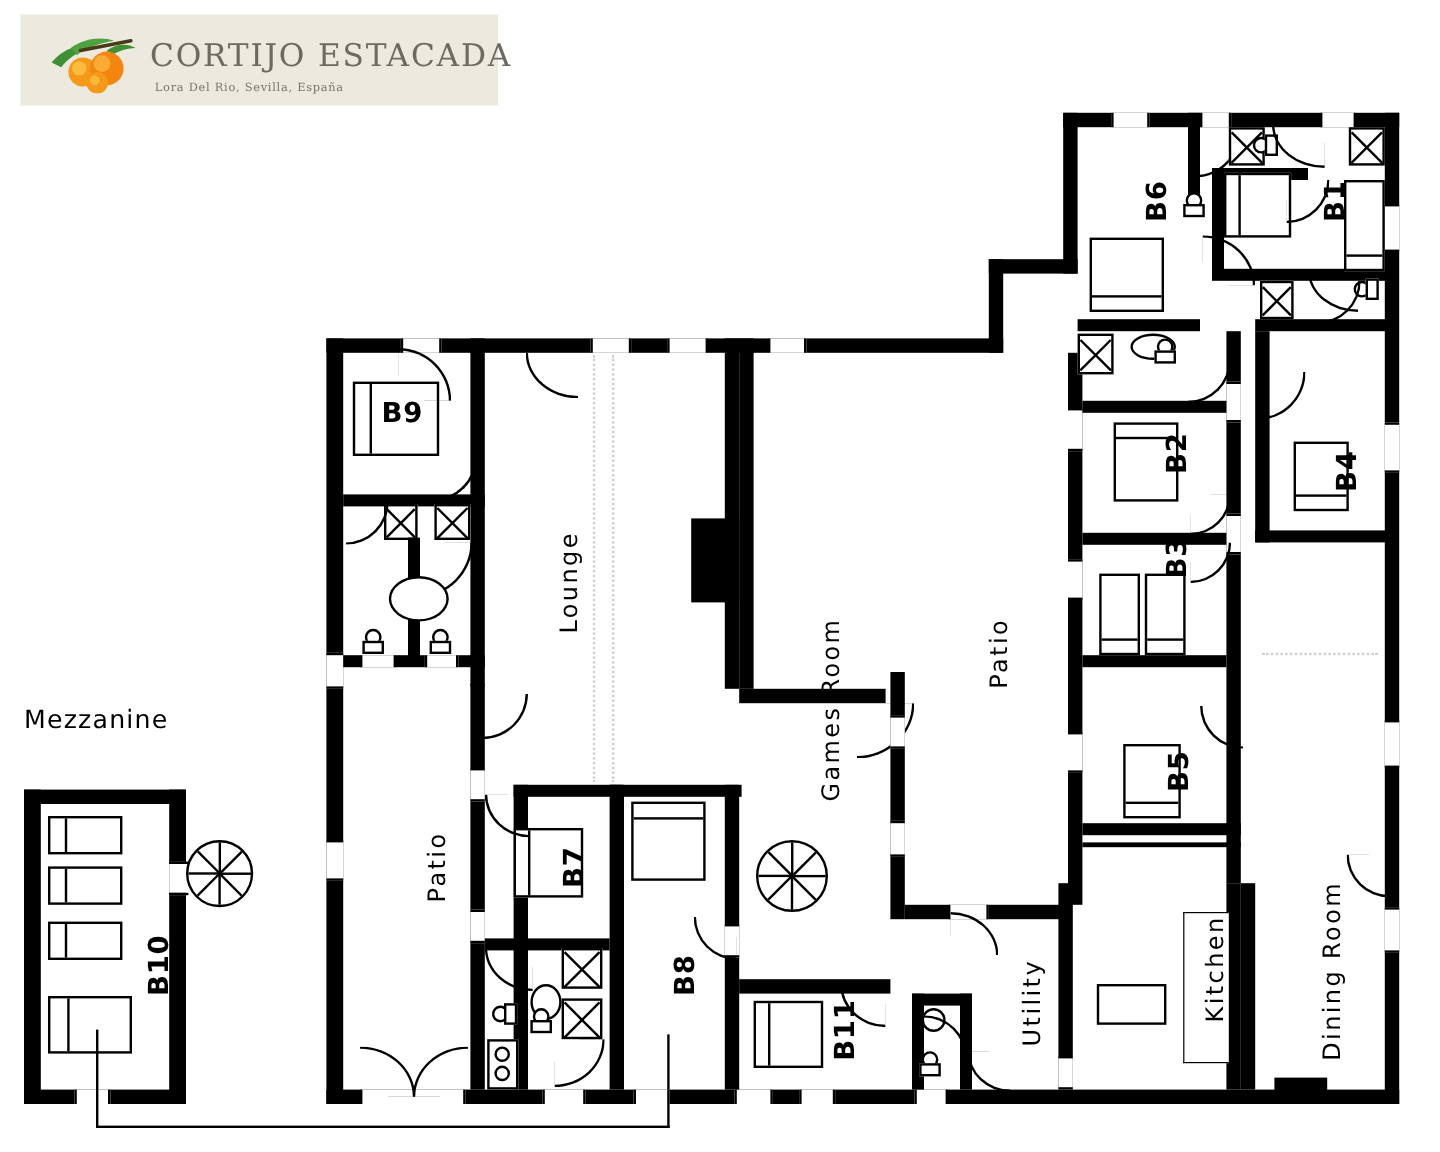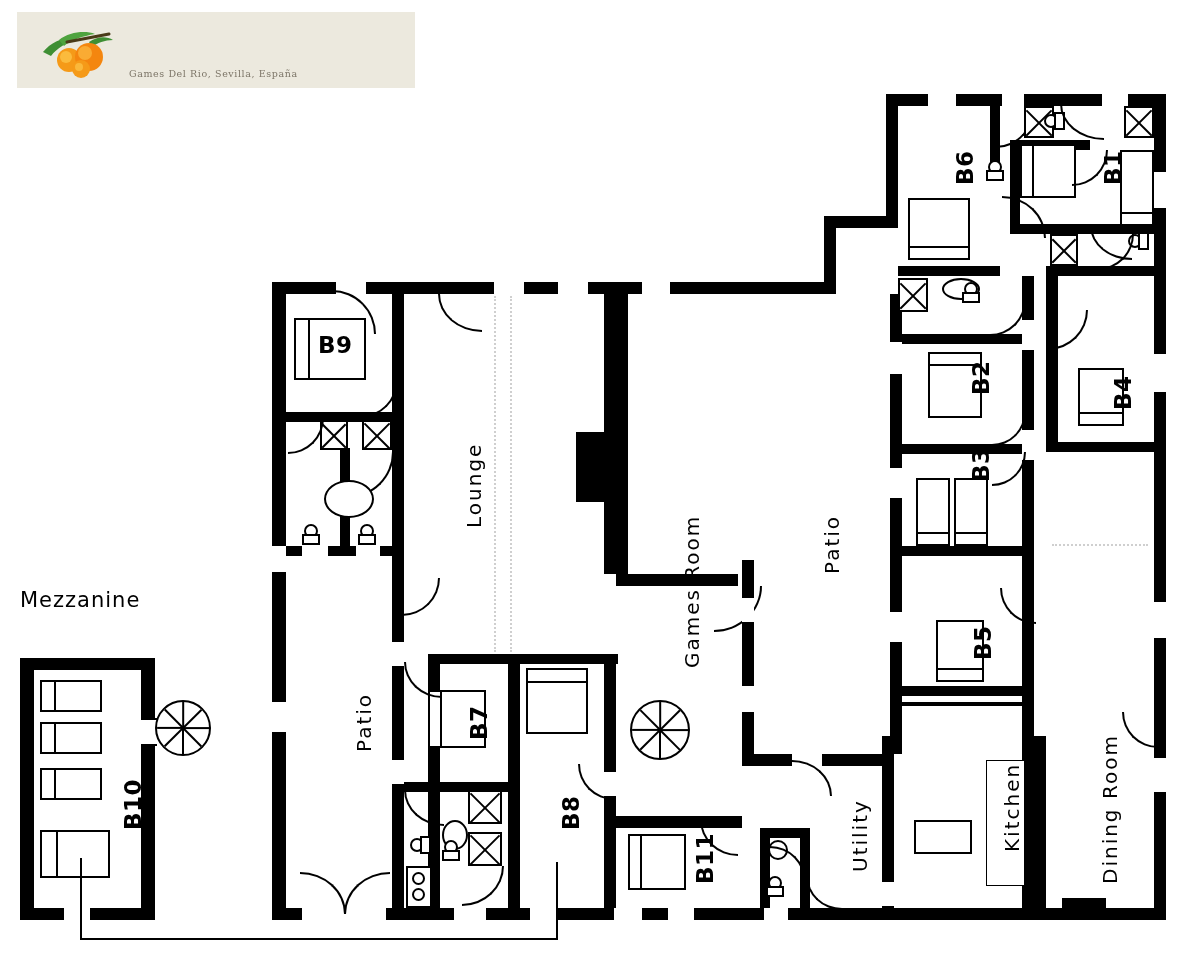--- a/index.html
+++ b/index.html
@@ -98,21 +98,22 @@
       <path d="M22 14 C32 6 48 4 58 8 C46 10 34 14 27 20 Z" fill="#4ea33e"></path>
       <path d="M52 16 C60 10 70 10 76 14 C68 14 60 17 55 21 Z" fill="#3f8f34"></path>
       <path d="M30 16 L72 8" stroke="#4a3a18" stroke-width="3" fill="none" stroke-linecap="round"></path>
       <circle cx="32" cy="34" r="12" fill="#f59a18"></circle>
       <circle cx="29" cy="31" r="6" fill="#fcc54a" opacity="0.75"></circle>
       <circle cx="52" cy="31" r="14" fill="#f4860f"></circle>
       <circle cx="48" cy="27" r="7" fill="#fbb43c" opacity="0.8"></circle>
       <circle cx="44" cy="43" r="9" fill="#f59a18"></circle>
       <circle cx="42" cy="41" r="4" fill="#fcc54a" opacity="0.7"></circle>
     </svg>
-    <div class="logo-sub">Games Del Rio, Sevilla, España</div>
+    <div class="logo-title">CORTIJO ESTACADA</div>
+    <div class="logo-sub">Lora Del Rio, Sevilla, España</div>
   </div>
 
   <div class="rlabel med" style="left:20px;top:588px;font-size:21px;letter-spacing:1px;">Mezzanine</div>
 
   <div>
 
     <div class="wall" style="left:20px;top:658px;width:135px;height:12px;"></div>
     <div class="wall" style="left:20px;top:658px;width:14px;height:262px;"></div>
     <div class="wall" style="left:141px;top:658px;width:14px;height:262px;"></div>
     <div class="wall" style="left:20px;top:908px;width:135px;height:12px;"></div>

